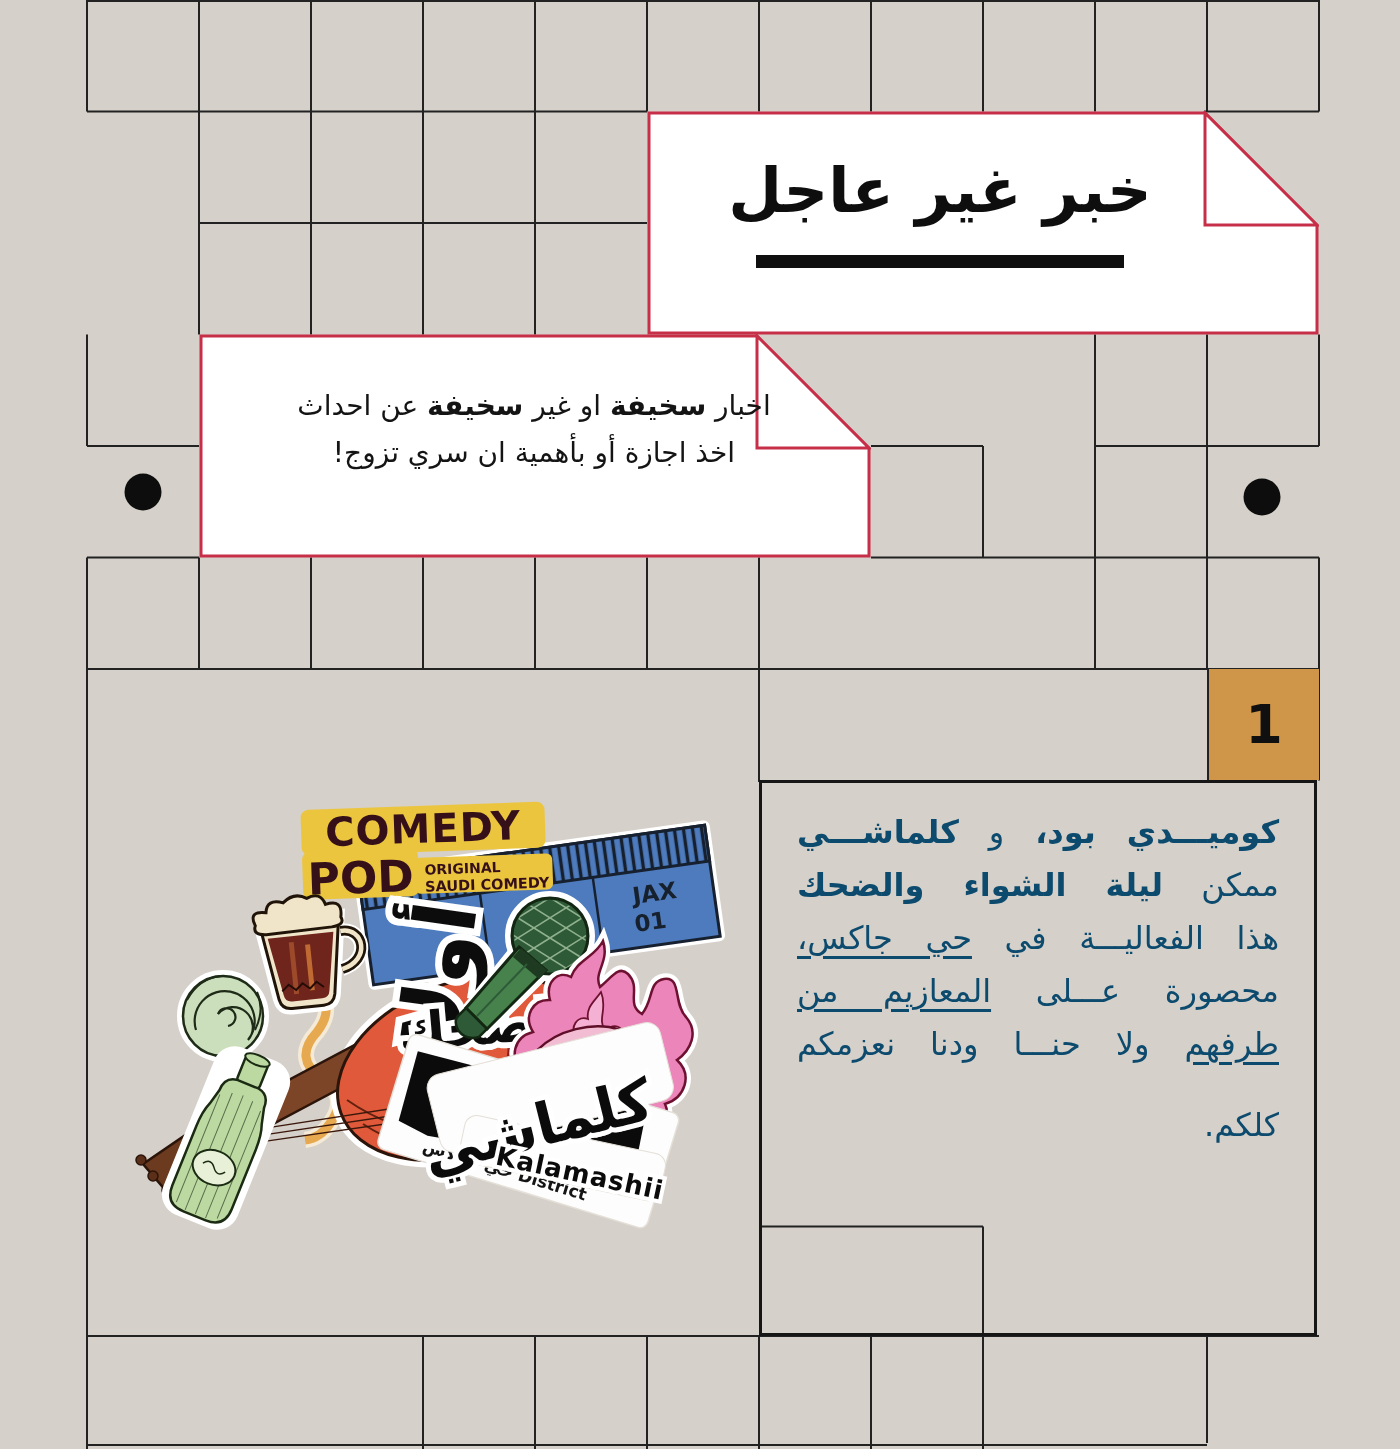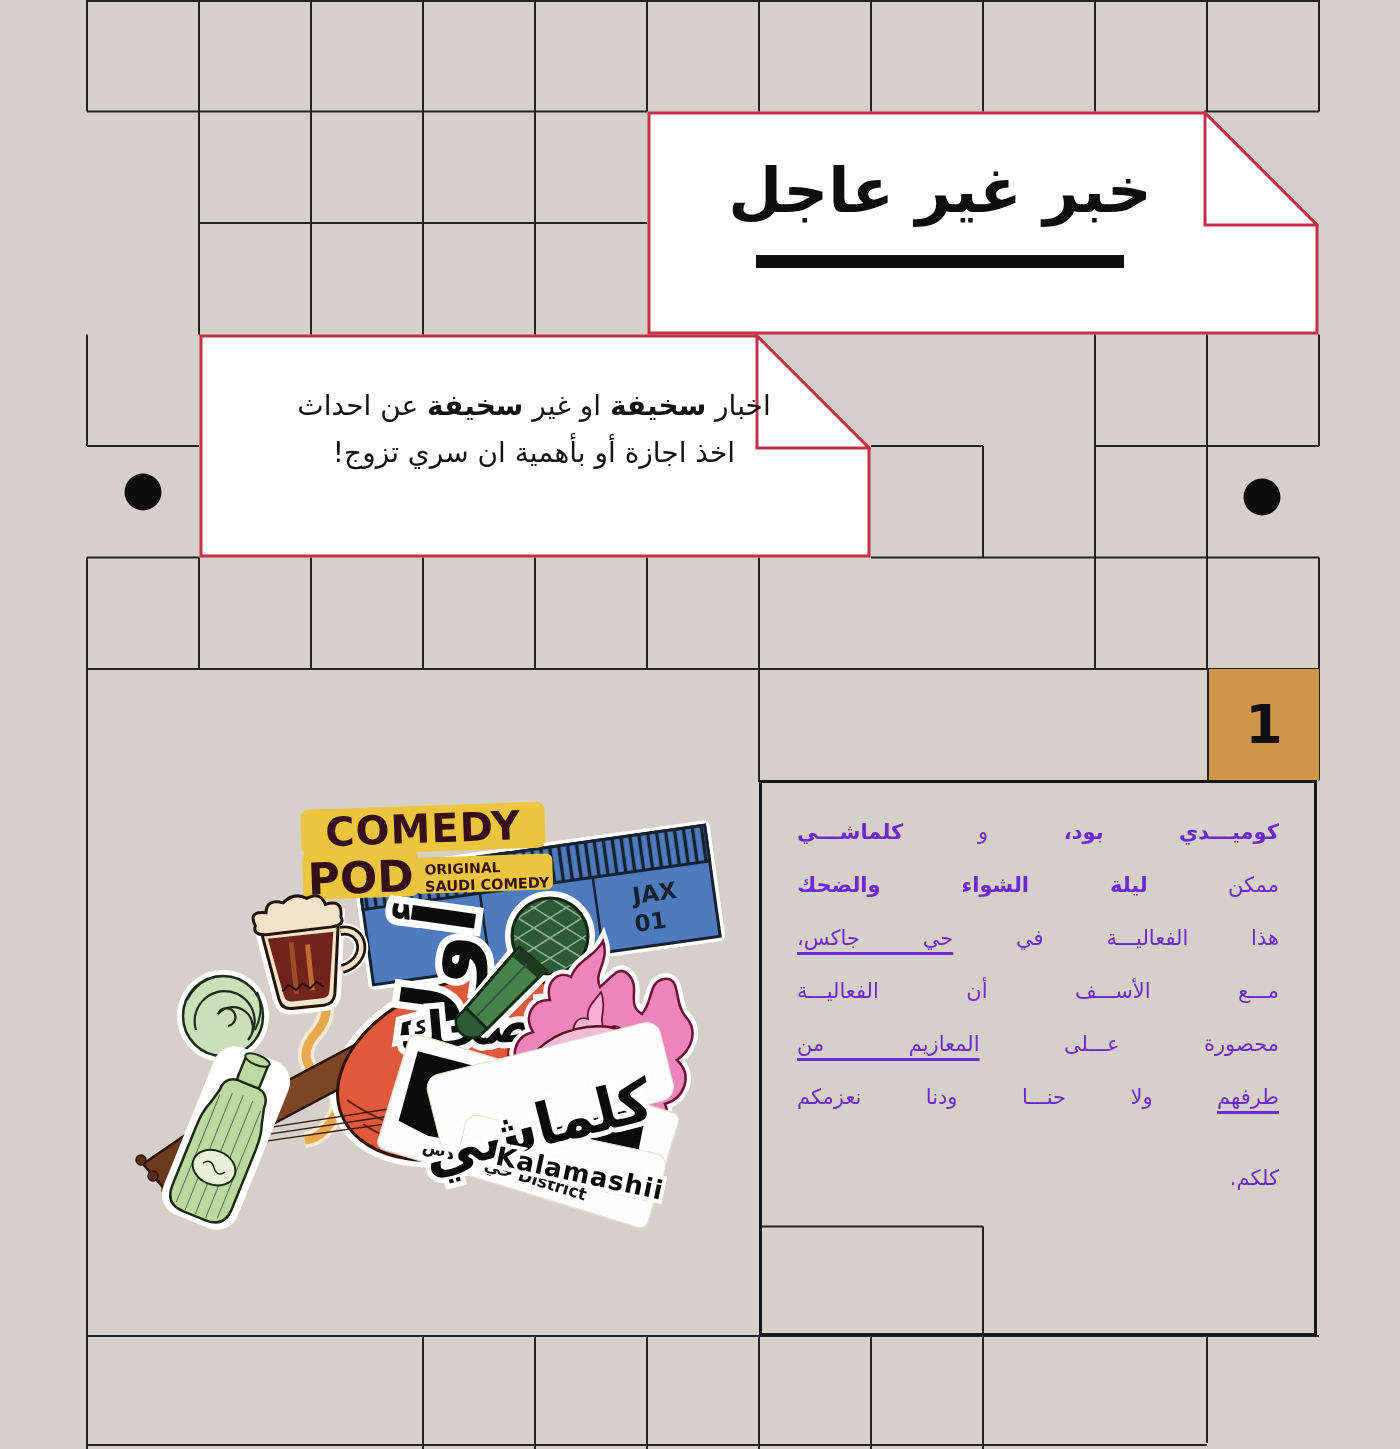--- a/index.html
+++ b/index.html
@@ -33,21 +33,21 @@
     display:flex;align-items:center;justify-content:center;
     font-size:54px;font-weight:bold;color:#101010;
   }
   
   .article-box{
     position:absolute;left:759px;top:780px;width:552px;height:550px;
     border:3px solid #161616;background:transparent;
   }
   .article-text{
     position:absolute;left:797px;top:806px;width:482px;direction:rtl;
-    font-size:21px;line-height:53px;color:#6d28d9;
+    font-size:32px;line-height:53px;color:#0c4a6e;
   }
   .article-text .rline{text-align:justify;text-align-last:justify;}
   .article-text .rline.last{text-align-last:right;margin-top:28px;}
   .b{font-weight:bold;}
   .u{text-decoration:underline;text-decoration-thickness:2.5px;text-underline-offset:7px;}
   
   .stickers{position:absolute;left:95px;top:778px;width:650px;height:472px;}
   .stickers text{font-family:"DejaVu Sans",sans-serif;}
 </style>
 </head>
@@ -109,21 +109,20 @@
 
   <div class="badge">
     <span>1</span>
   </div>
 
   <div class="article-box"></div>
   <div class="article-text">
       <div class="rline"><span class="b">كوميـــدي بود، </span><span class="">و </span><span class="b">كلماشـــي</span></div>
       <div class="rline"><span class="">ممكن </span><span class="b">ليلة الشواء والضحك</span></div>
       <div class="rline"><span class="">هذا الفعاليـــة في </span><span class="u">حي جاكس،</span></div>
-      <div class="rline"><span class="">مـــع الأســـف أن الفعاليـــة</span></div>
       <div class="rline"><span class="">محصورة عـــلى </span><span class="u">المعازيم من</span></div>
       <div class="rline"><span class="u">طرفهم</span><span class=""> ولا حنـــا ودنا نعزمكم</span></div>
       <div class="rline last"><span class="">كلكم.</span></div>
     </div>
 
   <svg class="stickers" viewBox="0 0 650 472">
     <defs>
       <pattern id="stripes" width="9" height="36" patternUnits="userSpaceOnUse">
         <rect width="9" height="36" fill="#4d7bbd"></rect>
         <line x1="4.5" y1="0" x2="4.5" y2="36" stroke="#16202f" stroke-width="3.4"></line>

